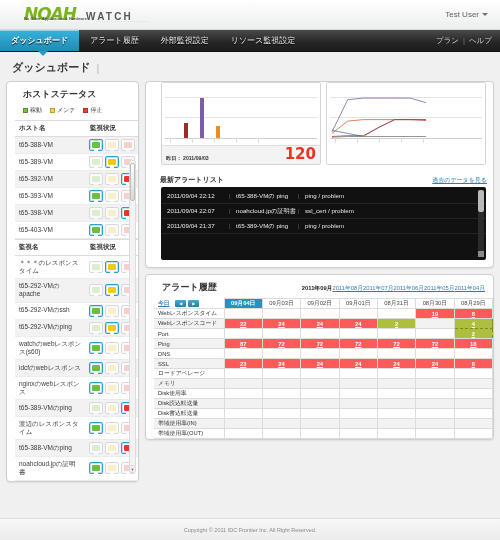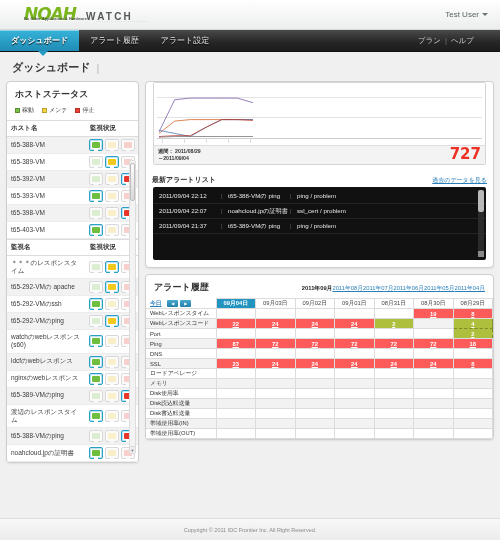--- a/index.html
+++ b/index.html
@@ -59,41 +59,42 @@
   .nav-item {
     color:#e9e9e9; font-size:8px; display:flex; align-items:center;
     padding:0 11px; cursor:pointer; white-space:nowrap;
     text-shadow:0 1px 1px #000;
   }
   .nav-item.active {
     background:linear-gradient(#37b3d9,#1f8cb5);
     color:#fff; font-weight:bold;
     box-shadow:inset 0 1px 0 rgba(255,255,255,.45);
   }
-  .nav-right { margin-left:auto; display:flex; align-items:center; padding-right:26px; gap:4px; }
+  .nav-right { margin-left:auto; display:flex; align-items:center; padding-right:8px; gap:4px; }
   .nav-right span { color:#cfcfcf; font-size:7.5px; cursor:pointer; }
   .nav-sep { color:#777 !important; cursor:default !important; }
   .nav-arrow {
     position:absolute; left:38px; bottom:-5px;
     width:0;height:0;border-left:5px solid transparent;border-right:5px solid transparent;
     border-top:5px solid #2699c4;
   }
 
   
   .page-title {
     padding:8px 0 6px 12px; font-size:11px; color:#3a3a3a; font-weight:bold;
     display:flex; align-items:center; gap:6px;
   }
   .page-title .divider { color:#bbb; font-weight:normal; }
 
   
   .content { display:flex; padding:0 6px; gap:6px; align-items:flex-start; }
   .panel {
     background:#fff; border:1px solid #cfcfcf; border-radius:4px;
     box-shadow:0 1px 2px rgba(0,0,0,.07);
+    padding-left:8px;
   }
   .panel-hd {
     font-size:9px; font-weight:bold; color:#333;
     padding:6px 8px 5px 8px;
   }
 
   
   .left-col { width:133px; flex:0 0 133px; }
   .legend { display:flex; gap:8px; padding:0 0 5px 8px; align-items:center; }
   .legend-item { display:flex; align-items:center; gap:2px; font-size:6px; color:#444; }
@@ -259,21 +260,22 @@
     <div class="user-menu">
       <span>Test User</span>
       <span class="caret-dn"></span>
     </div>
   </div>
 
   <div class="nav">
     <div class="nav-items">
       <div class="nav-item active">ダッシュボード</div>
       <div class="nav-item">アラート履歴</div>
-      <div class="nav-item">アラート設定</div>
+      <div class="nav-item">外部監視設定</div>
+      <div class="nav-item">リソース監視設定</div>
     </div>
     <div class="nav-right">
       <span>プラン</span>
       <span class="nav-sep">|</span>
       <span>ヘルプ</span>
     </div>
     <div class="nav-arrow"></div>
   </div>
 
   <div class="page-title">
@@ -597,42 +599,57 @@
           <div class="thumb"></div>
           <div class="arw">▼</div>
         </div>
       </div>
     </div>
 
     <div class="right-col">
 
       <div class="panel">
         <div class="alertnum-body" id="alert-cards">
+            <div class="mini-card">
+              <div class="mini-chart">
+                <div class="gl" style="top:14px"></div>
+                <div class="gl" style="top:34px"></div>
+                <div class="axis"></div>
+                <div class="bar" style="left:22px;height:15.3px;background:#9c2b2b"></div>
+                <div class="bar" style="left:38px;height:39.9px;background:#7b5ea7"></div>
+                <div class="bar" style="left:54px;height:12.3px;background:#ef8c20"></div>
+                <div class="tick" style="left:8px"></div>
+                <div class="tick" style="left:30px"></div>
+                <div class="tick" style="left:52px"></div>
+                <div class="tick" style="left:74px"></div>
+                <div class="tick" style="left:96px"></div>
+              </div>
+              <div class="mini-foot">
+       <span class="mini-label">昨日： 2011/09/03</span>
+       <span class="mini-count">120</span>
+     </div>
+            </div>
             <div class="mini-card">
               <div class="mini-chart">
                 <div class="gl" style="top:14px"></div>
                 <div class="gl" style="top:34px"></div>
                 <div class="axis"></div>
                 <svg width="110" height="62" viewBox="0 0 110 62" style="position:absolute;left:0;top:0">
                   <polyline points="5.0,48.9 20.7,16.7 36.3,15.1 52.0,15.1 67.7,15.1 83.3,15.1 99.0,19.7" fill="none" stroke="#7b5ea7" stroke-width="0.8"></polyline>
                   <polyline points="5.0,50.4 20.7,38.1 36.3,36.6 52.0,36.6 67.7,36.6 83.3,36.6 99.0,36.6" fill="none" stroke="#d4662a" stroke-width="0.8"></polyline>
                   <polyline points="5.0,47.3 20.7,50.4 36.3,53.5 52.0,44.3 67.7,36.6 83.3,36.6 99.0,36.6" fill="none" stroke="#4a79b5" stroke-width="0.8"></polyline>
                   <polyline points="5.0,53.5 20.7,52.7 36.3,52.7 52.0,44.3 67.7,36.6 83.3,36.6 99.0,37.4" fill="none" stroke="#c0392b" stroke-width="0.8"></polyline>
                   <polyline points="5.0,54.2 20.7,53.5 36.3,53.5 52.0,53.5 67.7,53.5 83.3,53.5 99.0,53.5" fill="none" stroke="#7a7a7a" stroke-width="0.8"></polyline>
                 </svg>
                 <div class="tick" style="left:8px"></div>
                 <div class="tick" style="left:30px"></div>
                 <div class="tick" style="left:52px"></div>
                 <div class="tick" style="left:74px"></div>
                 <div class="tick" style="left:96px"></div>
               </div>
-              <div class="mini-foot">
-       <span class="mini-label">週間： 2011/08/29<br>～2011/09/04</span>
-       <span class="mini-count">727</span>
-     </div>
             </div>
           </div>
 
         <div class="al-hd">
           <span class="t">最新アラートリスト</span>
           <span class="lnk">過去のデータを見る</span>
         </div>
         <div class="alertlist">
           <div class="al-rows" id="alert-rows">
               <div class="al-row">

